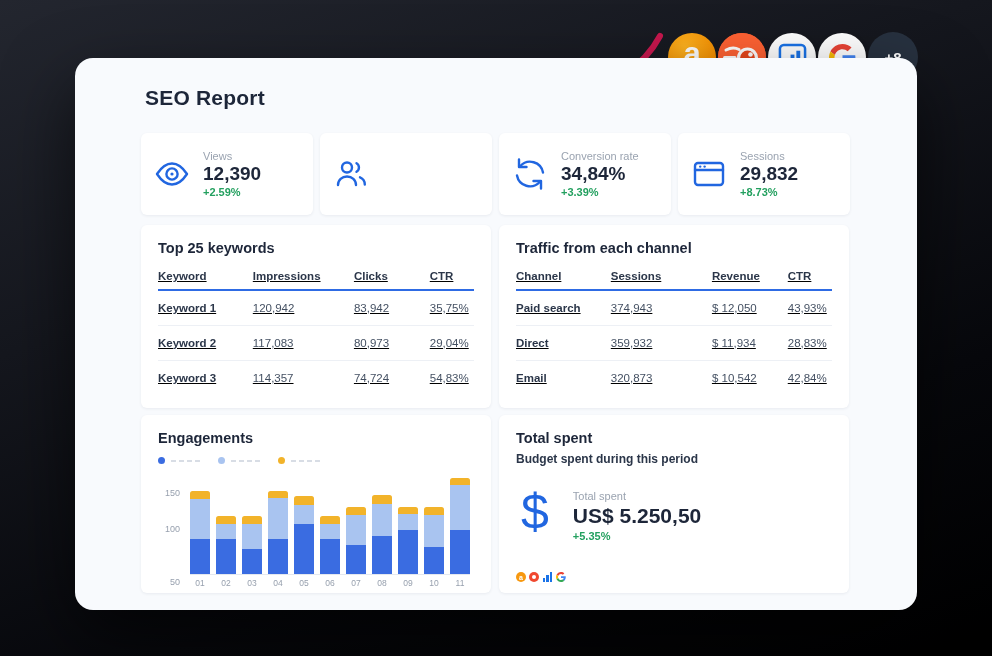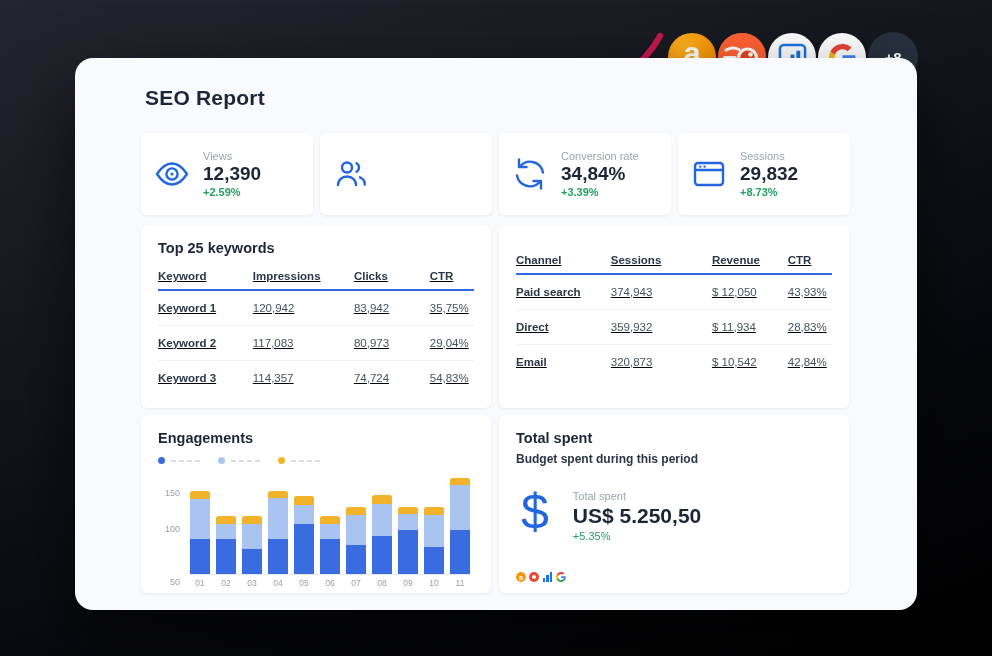--- a/index.html
+++ b/index.html
@@ -63,21 +63,21 @@
   .xlabel { position:absolute; bottom:-14px; left:0; width:20px; text-align:center;
             font-size:8.5px; color:#97a0ae; }
 
   
   .ts-subtitle { font-size:12px; font-weight:700; color:#2b3649; margin-top:6px; }
   .spent-row { display:flex; align-items:flex-start; margin-top:24px; padding-left:5px; }
   .dollar-icon { font-size:50px; line-height:.9; color:#2166e0; font-weight:500;
                  margin-right:24px; }
   .spent-label { font-size:11px; color:#9aa3b0; margin-bottom:2px; }
   .spent-value { font-size:21px; font-weight:700; color:#1d2639; line-height:1.15; }
-  .spent-change { font-size:11px; font-weight:400; color:#23a05f; margin-top:2px; }
+  .spent-change { font-size:11px; font-weight:700; color:#23a05f; margin-top:2px; }
   .mini-icons { position:absolute; left:17px; bottom:11px; display:flex; gap:3px; align-items:flex-end; }
   .mini { width:10px; height:10px; border-radius:50%; display:flex; align-items:center;
           justify-content:center; font-size:7px; font-weight:700; color:#fff; }
   .mini-amazon { background:#f7980f; }
   .mini-semrush { background:#f0482f; position:relative; }
   .mini-semrush::after{ content:""; width:4px; height:4px; border-radius:50%;
           background:#fff; display:block; }
   .mini-chart { width:11px; height:10px; border-radius:0; display:flex; align-items:flex-end; gap:1px; }
   .mini-chart i { display:block; width:2.5px; background:#1a73e8; }
   .mini-google svg { width:10px; height:10px; display:block; }
@@ -226,20 +226,21 @@
                 <td>114,357</td>
                 <td>74,724</td>
                 <td>54,83%</td>
               </tr>
             </tbody>
           </table>
         </div>
     </section>
 
     <section class="panel" id="channels-panel">
+      <div class="panel-title">Traffic from each channel</div>
       <div id="channels-table-host">
           <table>
             <colgroup>
               <col class="c1">
               <col class="c2">
               <col class="c3">
               <col class="c4">
             </colgroup>
             <thead>
               <tr>

